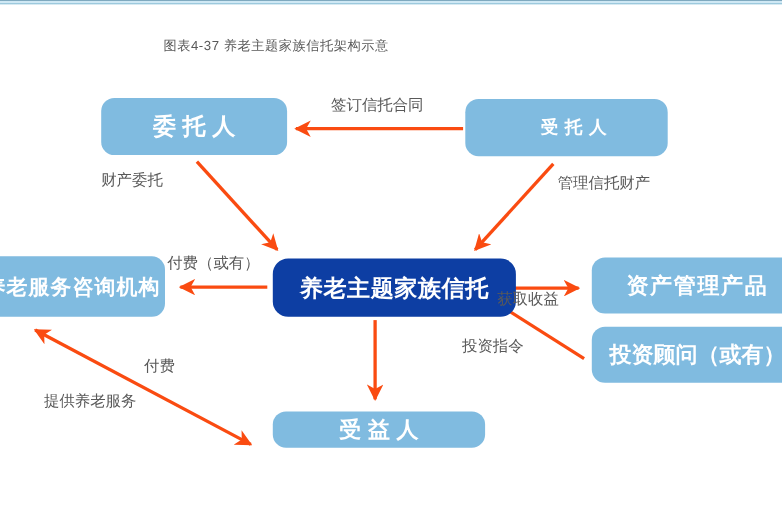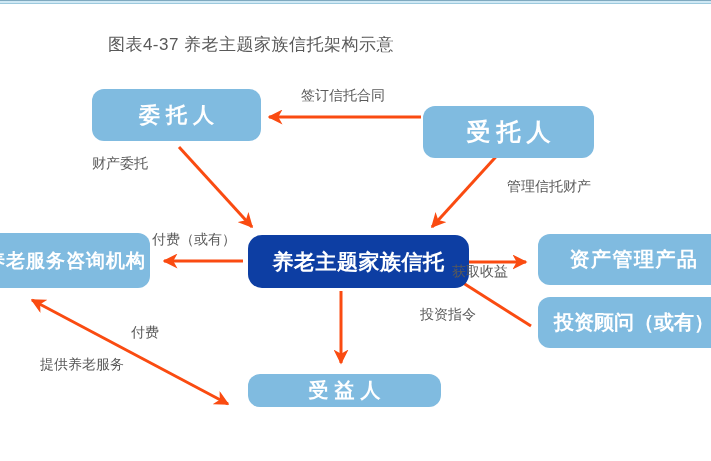--- a/index.html
+++ b/index.html
@@ -6,40 +6,40 @@
   .canvas{
     position:relative;width:711px;height:461px;overflow:hidden;
     background:#ffffff;font-family:"Liberation Sans",sans-serif;
   }
   .topline{
     position:absolute;left:0;top:0;width:711px;height:4px;
     background:linear-gradient(#7fa9bf 0 28%,#cfe8f4 28% 72%,#9cc9dd 72% 100%);
   }
   .title{
     position:absolute;top:33px;left:0;width:502px;text-align:center;
-    font-size:17px;color:#595959;letter-spacing:.5px;
+    font-size:12px;color:#595959;letter-spacing:.5px;
   }
   .node{
     position:absolute;display:flex;align-items:center;justify-content:center;
     color:#ffffff;font-weight:bold;background:#80bbe0;border-radius:12px;
     white-space:nowrap;
   }
   .n-settlor{left:92px;top:89px;width:163px;height:52px;font-size:21px;letter-spacing:6px;padding-left:6px;}
-  .n-trustee{left:423px;top:106px;width:165px;height:52px;font-size:24px;letter-spacing:6px;padding-left:6px;}
+  .n-trustee{left:423px;top:90px;width:165px;height:52px;font-size:16px;letter-spacing:6px;padding-left:19px;}
   .n-trust{left:248px;top:235px;width:221px;height:53px;background:#0d3ea3;border-radius:14px;font-size:21px;letter-spacing:.5px;font-family:Liberation Serif, serif;}
   .n-service{left:-18px;top:233px;width:168px;height:55px;font-size:19px;letter-spacing:1px;}
   .n-beneficiary{left:248px;top:374px;width:187px;height:33px;font-size:20px;letter-spacing:6px;padding-left:6px;}
   .n-asset{left:538px;top:234px;width:192px;height:51px;font-size:20px;letter-spacing:1.5px;}
   .n-advisor{left:538px;top:297px;width:192px;height:51px;font-size:20px;letter-spacing:0;}
   .lbl{
     position:absolute;font-size:14px;color:#595959;white-space:nowrap;
   }
   .l-sign{left:343px;top:87px;transform:translateX(-50%);}
   .l-entrust{left:92px;top:155px;}
-  .l-manage{left:507px;top:158px;margin-top:20px;}
+  .l-manage{left:507px;top:158px;}
   .l-payopt{left:152px;top:231px;}
   .l-gain{left:452px;top:235px;margin-top:28px;}
   .l-dist{left:232px;top:303px;}
   .l-instr{left:420px;top:306px;}
   .l-pay{left:131px;top:324px;}
   .l-provide{left:40px;top:356px;}
   .arrows{position:absolute;left:0;top:0;width:711px;height:461px;pointer-events:none;}
 </style>
 </head>
 <body>

